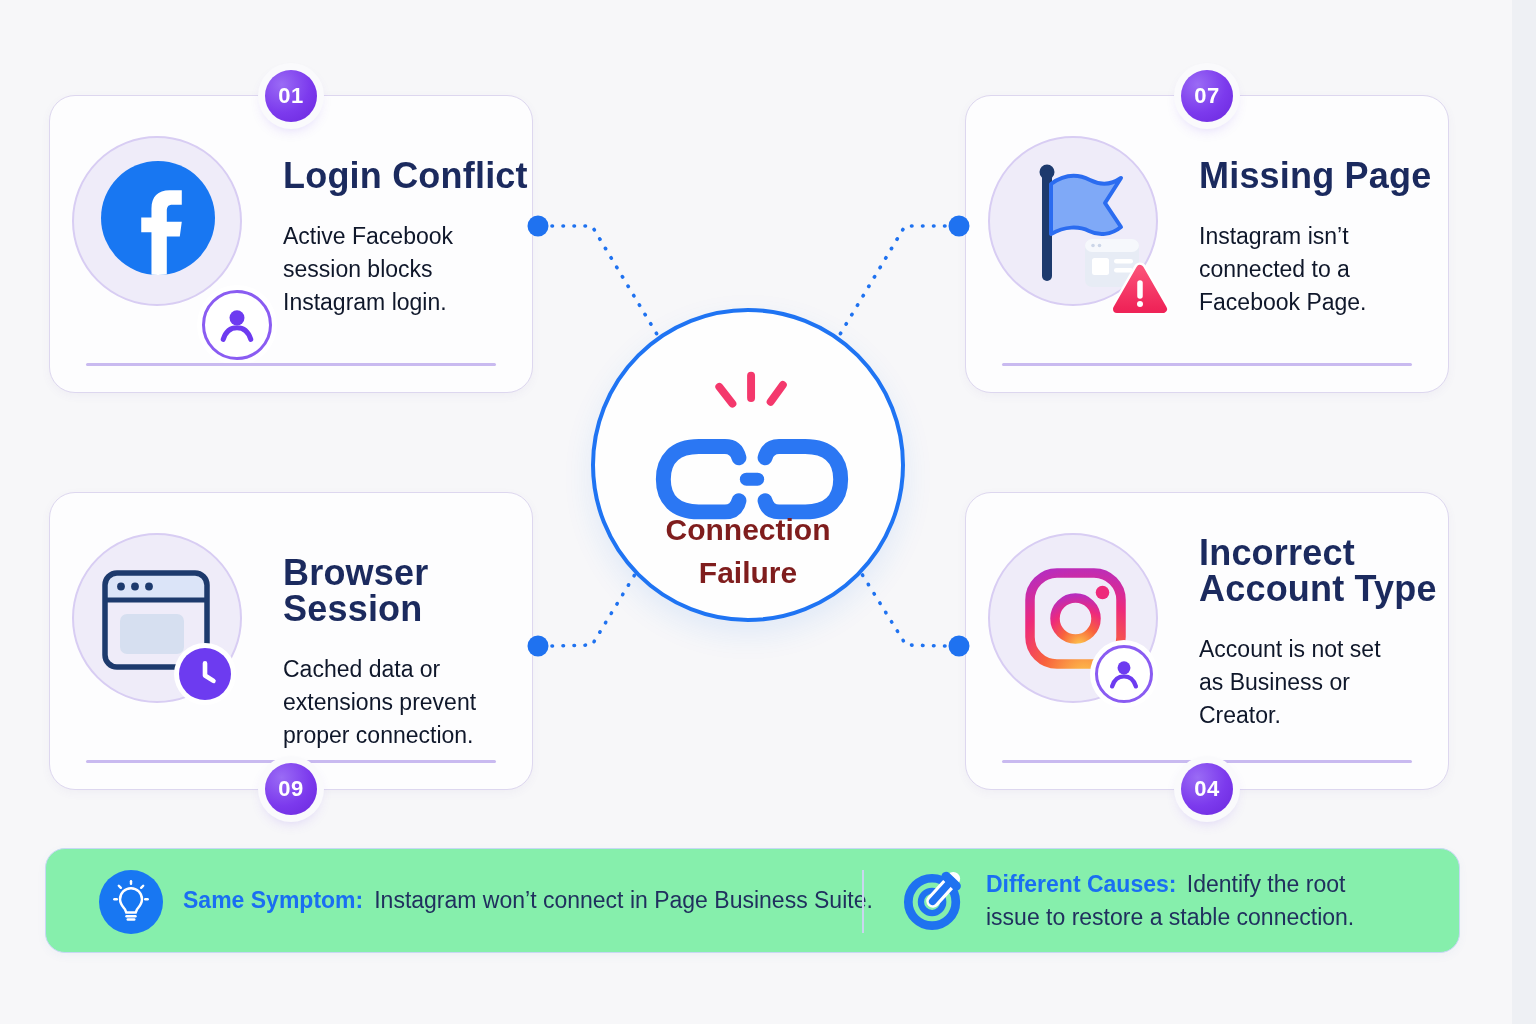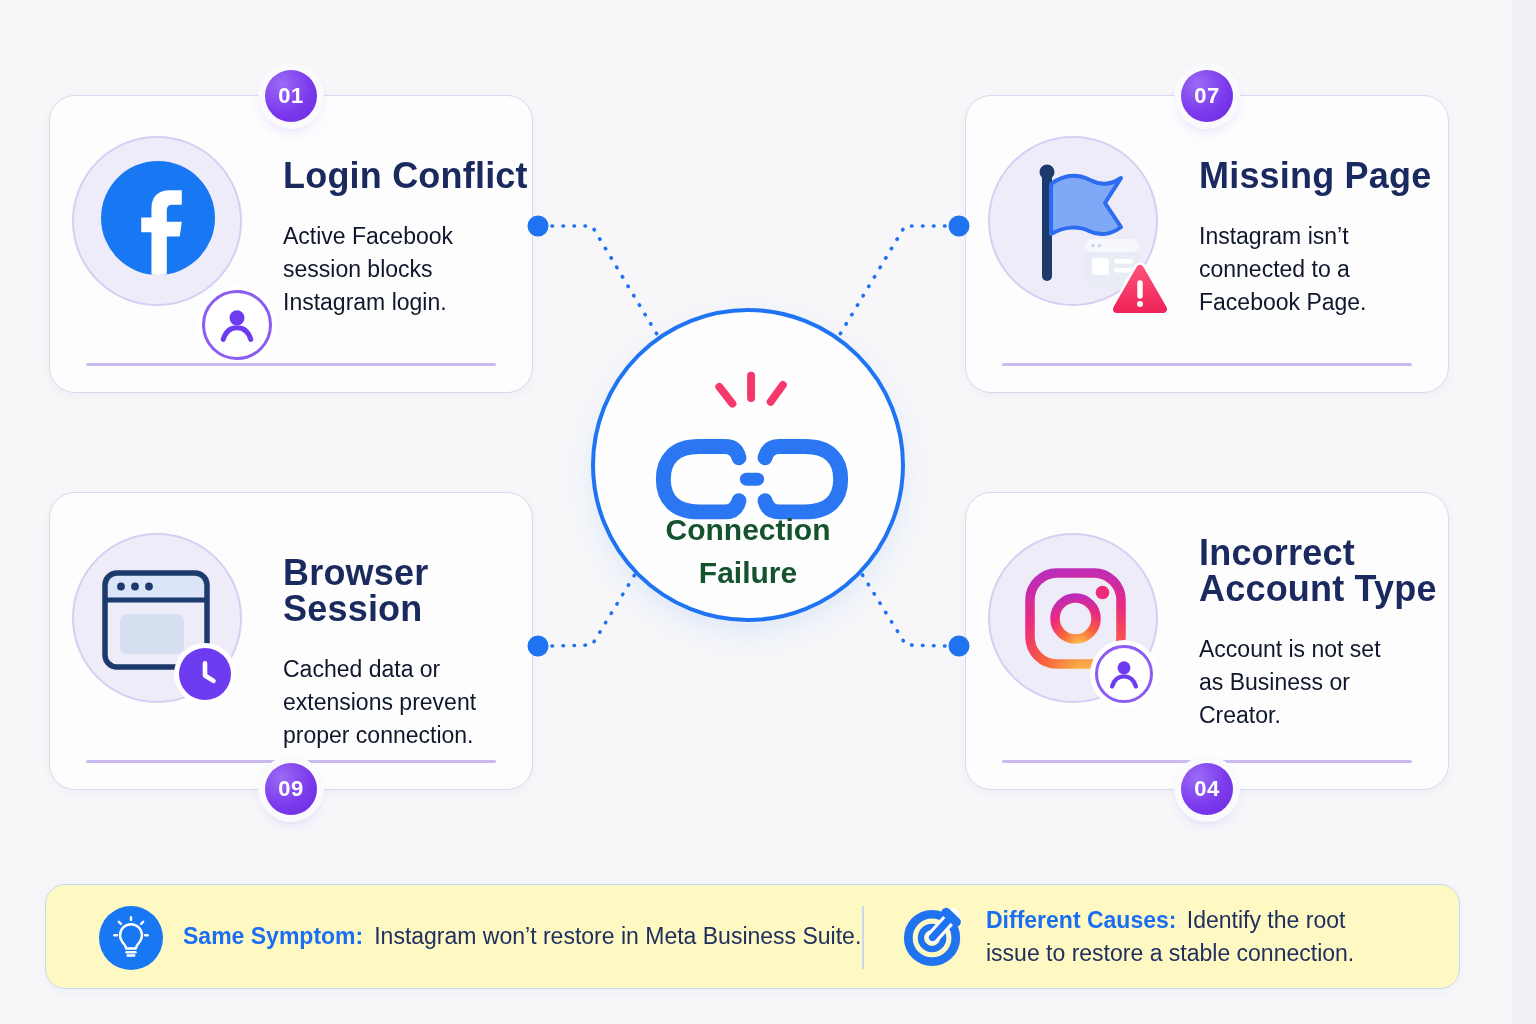--- a/index.html
+++ b/index.html
@@ -66,28 +66,27 @@
   .abs { position:absolute; }
   
   .center-circle {
     position:absolute; left:591px; top:308px; width:314px; height:314px; z-index:3;
     background:#fefefe; border:4.5px solid #1f74f3; border-radius:50%;
     box-shadow:0 12px 30px rgba(31,116,240,.10);
   }
   .center-icon { position:absolute; left:59px; top:56px; }
   .center-title {
     position:absolute; top:196px; left:0; width:100%; text-align:center;
-    font-size:30px; line-height:43px; font-weight:700; color:#14532d;
+    font-size:30px; line-height:43px; font-weight:700; color:#7f1d1d;
   }
   
   .footer-bar {
     position:absolute; left:45px; top:848px; width:1415px; height:105px; z-index:1;
-    background:#fef9c3; border:1.5px solid #c7d8f4; border-radius:20px;
+    background:#86efac; border:1.5px solid #c7d8f4; border-radius:20px;
     box-shadow:0 3px 10px rgba(80,110,180,0.05);
-    margin-top:36px;
   }
   .bulb-circle {
     position:absolute; left:53px; top:21px; width:64px; height:64px; border-radius:50%;
     background:#1877f2; display:flex; align-items:center; justify-content:center;
   }
   .footer-item { position:absolute; font-size:23px; color:#20305e; }
   .footer-symptom { left:137px; top:0; height:100%; display:flex; align-items:center; }
   .footer-label { color:#1a6ef2; font-weight:700; }
   .footer-symptom .footer-text { margin-left:11px; }
   .footer-divider {
@@ -259,21 +258,21 @@
           <line x1="32" y1="6.5" x2="32" y2="9.5"></line>
           <line x1="17" y1="12" x2="19.5" y2="14.5"></line>
           <line x1="47" y1="12" x2="44.5" y2="14.5"></line>
           <line x1="11.5" y1="28.5" x2="14.5" y2="28.5"></line>
           <line x1="49.5" y1="28.5" x2="52.5" y2="28.5"></line>
         </g>
       </svg>
     </div>
     <div class="footer-item footer-symptom">
       <span class="footer-label">Same Symptom:</span>
-      <span class="footer-text">Instagram won’t restore in Meta Business Suite.</span>
+      <span class="footer-text">Instagram won’t connect in Page Business Suite.</span>
     </div>
     <div class="footer-divider"></div>
     <div class="target-wrap">
       <svg width="62" height="62" viewBox="0 0 64 64">
         <circle cx="30" cy="33" r="24.5" fill="none" stroke="#1f72f0" stroke-width="9"></circle>
         <circle cx="30" cy="33" r="11.5" fill="none" stroke="#1f72f0" stroke-width="6.5"></circle>
         <circle cx="30" cy="33" r="3.5" fill="#1f72f0"></circle>
         <line x1="52" y1="9" x2="31" y2="32" stroke="#ffffff" stroke-width="14" stroke-linecap="round"></line>
         <line x1="50" y1="11" x2="30.5" y2="32.5" stroke="#1f72f0" stroke-width="7.5" stroke-linecap="round"></line>
         <line x1="44.5" y1="6.5" x2="55" y2="16.5" stroke="#1f72f0" stroke-width="9.5" stroke-linecap="round"></line>

